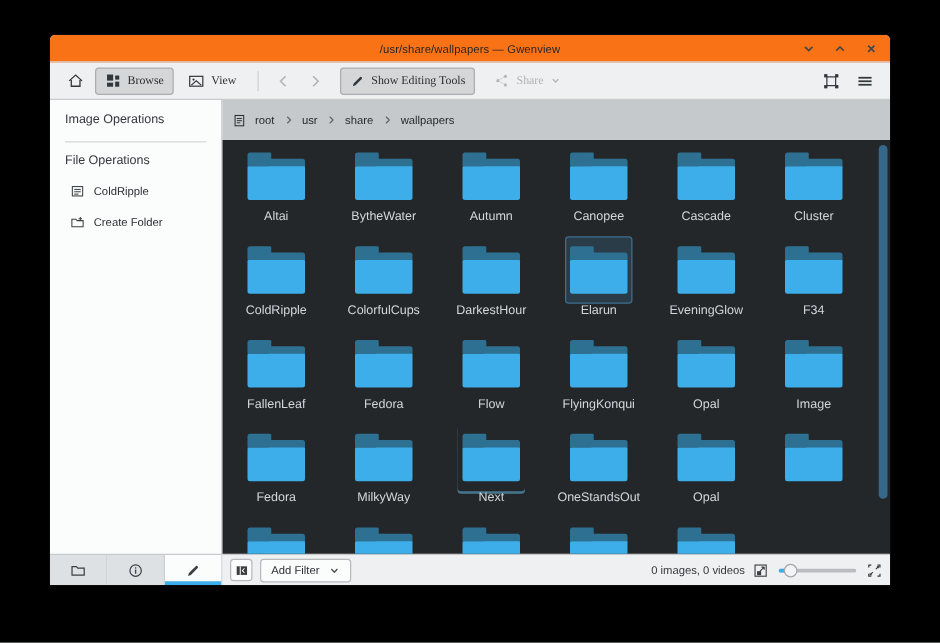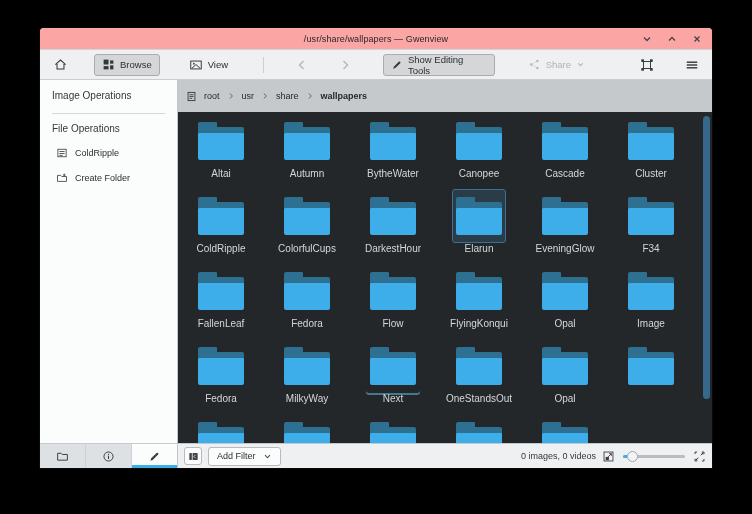--- a/index.html
+++ b/index.html
@@ -4,31 +4,31 @@
 <style>
   * { margin:0; padding:0; box-sizing:border-box; }
   html,body { width:752px; height:514px; }
   body { background:#000; font-family:"Liberation Sans","DejaVu Sans",sans-serif; -webkit-font-smoothing:antialiased; }
   .stage { position:relative; width:752px; height:514px; background:#000; overflow:hidden; }
   .window { position:absolute; left:40px; top:28px; width:672px; height:440px;
             background:#eff0f1; border-radius:4px 4px 0 0; overflow:hidden;
             display:flex; flex-direction:column; box-shadow:0 0 0 1px #0a0a0a; }
 
   
-  .titlebar { position:relative; height:22px; flex:0 0 22px; background:#fca5a5;
+  .titlebar { position:relative; height:22px; flex:0 0 22px; background:#f97316;
               border-bottom:1px solid #d2d5d7; display:flex; align-items:center; }
   .titlebar .title { position:absolute; left:0; right:0; text-align:center;
                      font-size:9px; color:#1f2326; letter-spacing:.1px; }
   .win-controls { position:absolute; right:9px; top:0; height:22px; display:flex; align-items:center; gap:13px; }
   .win-btn { width:12px; height:12px; display:flex; align-items:center; justify-content:center; cursor:default; }
   .win-btn svg { stroke:#41464a; stroke-width:1.3; fill:none; }
 
   
   .toolbar { height:30px; flex:0 0 30px; background:#eff0f1; border-bottom:1px solid #c9cdd0;
-             display:flex; align-items:center; padding:0 8px; gap:21px; }
+             display:flex; align-items:center; padding:0 8px; gap:3px;font-family:Liberation Serif, serif; }
   .tbtn { display:flex; align-items:center; gap:5px; height:22px; padding:0 7px;
           border:1px solid transparent; border-radius:3px; color:#2b2f33; font-size:9.5px; }
   .tbtn.icon-only { padding:0 4px; }
   .tbtn.checked { background:#d4d6d8; border-color:#a9adb1; }
   .tbtn.disabled { color:#aeb3b7; }
   .tbtn svg { display:block; }
   .tb-sep { width:1px; height:16px; background:#cbcfd2; margin:0 6px; }
   .tb-spacer { flex:1; }
   .glyph { color:#32373b; }
   .glyph-dim { color:#b2b7bb; }
@@ -51,21 +51,21 @@
   .side-tab:last-child { border-right:none; }
   .side-tab.active { background:#fbfcfc; }
   .side-tab.active::after { content:""; position:absolute; left:0; right:0; bottom:0; height:3px; background:#3daee9; }
 
   
   .main { flex:1; display:flex; flex-direction:column; min-width:0; }
 
   .breadcrumb { height:21px; flex:0 0 21px; background:#c5c9cc; display:flex; align-items:center;
                 padding:16px 8px; gap:7px; font-size:9px; color:#26292c; }
   .crumb { cursor:default; }
-  .crumb.current { font-weight:bold; }
+  .crumb.current { font-weight:normal; }
   .crumb-sep svg { display:block; }
 
   
   .view { position:relative; flex:1; background:#24272a; overflow:hidden; }
   .grid { display:grid; grid-template-columns:repeat(6,86px); grid-auto-rows:75px; padding-top:2px; }
   .cell { display:flex; flex-direction:column; align-items:center; }
   .icon-wrap { width:54px; height:54px; display:flex; align-items:center; justify-content:center;
                border:1px solid transparent; border-radius:3px; }
   .cell.selected .icon-wrap { background:#2b3c49; border-color:#3d6f90; }
   .cell.current .icon-wrap { box-shadow:0 2px 0 #45788f; }
@@ -293,31 +293,31 @@
                 <span class="label">Altai</span>
               </div>
             <div class="cell">
                 <div class="icon-wrap">
                   <div class="folder">
                     <div class="flap"></div>
                     <div class="back"></div>
                     <div class="front"></div>
                   </div>
                 </div>
+                <span class="label">BytheWater</span>
+              </div>
+            <div class="cell">
+                <div class="icon-wrap">
+                  <div class="folder">
+                    <div class="flap"></div>
+                    <div class="back"></div>
+                    <div class="front"></div>
+                  </div>
+                </div>
                 <span class="label">Autumn</span>
-              </div>
-            <div class="cell">
-                <div class="icon-wrap">
-                  <div class="folder">
-                    <div class="flap"></div>
-                    <div class="back"></div>
-                    <div class="front"></div>
-                  </div>
-                </div>
-                <span class="label">BytheWater</span>
               </div>
             <div class="cell">
                 <div class="icon-wrap">
                   <div class="folder">
                     <div class="flap"></div>
                     <div class="back"></div>
                     <div class="front"></div>
                   </div>
                 </div>
                 <span class="label">Canopee</span>

